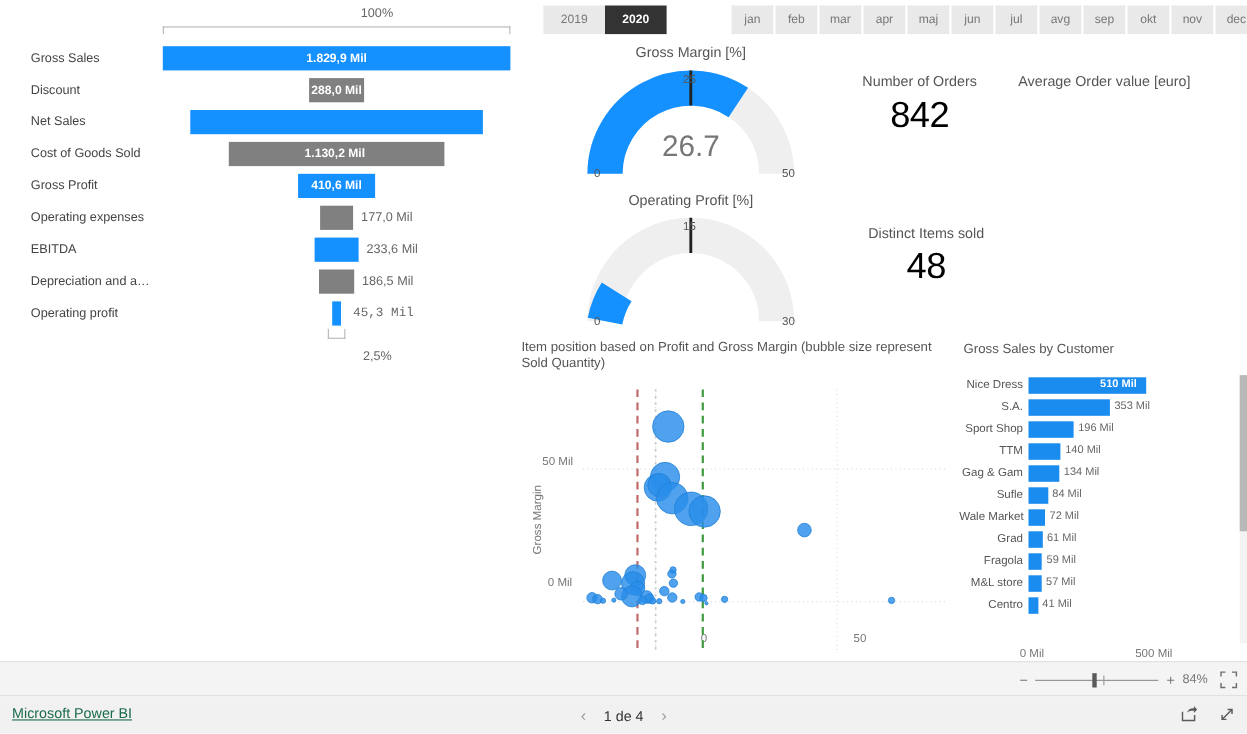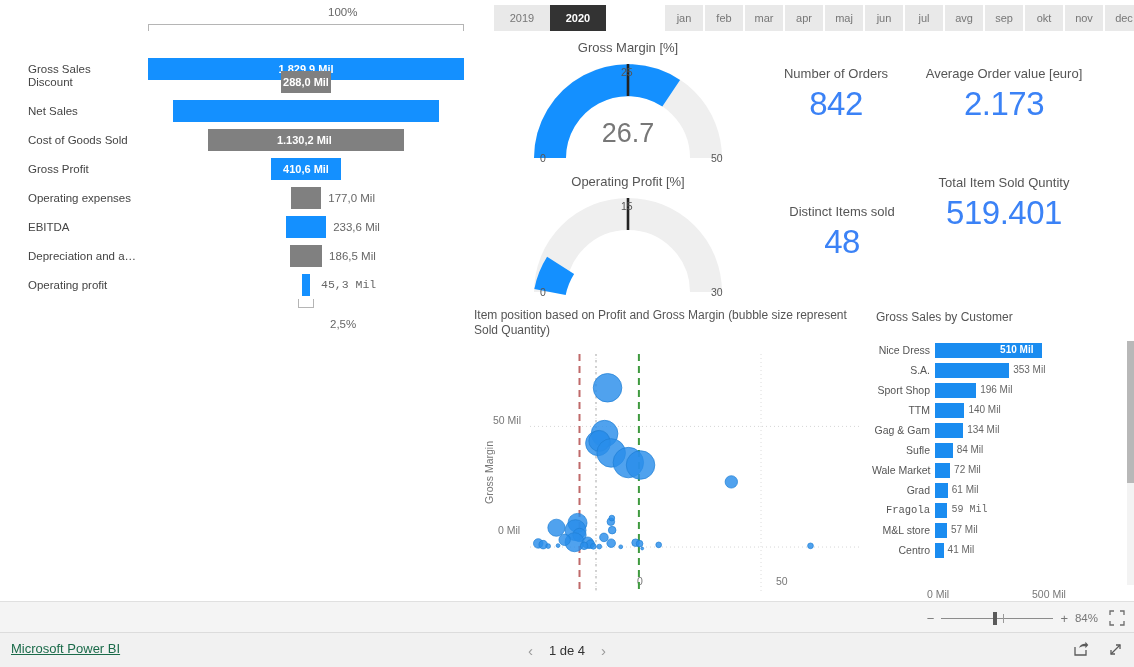--- a/index.html
+++ b/index.html
@@ -66,21 +66,21 @@
     position: absolute; width: 100%; text-align: center;
     font-size: 27px; color: #777; top: 78px;
   }
   .gauge-min, .gauge-max, .gauge-tgt {
     position: absolute; font-size: 10.5px; color: #555;
   }
 
   
   .kpi { position: absolute; width: 170px; text-align: center; }
   .kpi-title { font-size: 13px; color: #555; white-space: nowrap; }
-  .kpi-val { font-size: 33px; color: #3b82f6; margin-top: 4px; letter-spacing: -0.5px; }
+  .kpi-val { font-size: 33px; color: #000000; margin-top: 4px; letter-spacing: -0.5px; }
 
   
   #bubble { position: absolute; left: 470px; top: 308px; width: 400px; height: 285px; }
   .vis-title { position: absolute; left: 4px; top: 0; width: 392px; font-size: 12px; color: #555; line-height: 15px; }
   #bubble-plot { position: absolute; left: 0; top: 36px; width: 400px; height: 250px; }
   .axis-lbl-y {
     position: absolute; font-size: 10.5px; color: #777;
     transform: rotate(-90deg); transform-origin: left top; white-space: nowrap;
   }
   .tick { position: absolute; font-size: 10.5px; color: #777; }
@@ -130,21 +130,21 @@
 <body>
 
 <div id="page">
 
   <div id="canvas">
 
     <div id="waterfall">
       <div class="pct-top" style="left:288px; top:6px;">100%</div>
       <div class="bracket-top" style="left:148px; top:24px; width:316px;"></div>
       <div id="wf-rows">
-          <div class="wf-row" style="top: 56px; left: 0px; width: 470px;">
+          <div class="wf-row" style="top: 40px; left: 0px; width: 470px;">
             <div class="wf-label">Gross Sales</div>
             <div class="wf-bar blue" style="left: 148px; width: 316px;"></div>
             <div class="wf-inlbl" style="left: 148px; width: 316px;">1.829,9 Mil</div>
           </div>
           <div class="wf-row" style="top: 69px; left: 0px; width: 470px;">
             <div class="wf-label">Discount</div>
             <div class="wf-bar gray" style="left: 281.133px; width: 49.7339px;"></div>
             <div class="wf-inlbl" style="left: 281.133px; width: 49.7339px;">288,0 Mil</div>
           </div>
           <div class="wf-row" style="top: 98px; left: 0px; width: 470px;">
@@ -230,29 +230,24 @@
       <div class="gauge-min" style="left:32px; top:112px;">0</div>
       <div class="gauge-max" style="left:203px; top:112px;">30</div>
     </div>
 
     <div class="kpi" style="left:751px; top:66px;">
       <div class="kpi-title">Number of Orders</div>
       <div class="kpi-val">842</div>
     </div>
     <div class="kpi" style="left:919px; top:66px;">
       <div class="kpi-title">Average Order value [euro]</div>
-      <div class="kpi-val">2.173</div>
     </div>
     <div class="kpi" style="left:757px; top:175px;margin-top:29px;">
       <div class="kpi-title">Distinct Items sold</div>
       <div class="kpi-val">48</div>
-    </div>
-    <div class="kpi" style="left:919px; top:175px;">
-      <div class="kpi-title">Total Item Sold Quntity</div>
-      <div class="kpi-val">519.401</div>
     </div>
 
     <div id="bubble">
       <div class="vis-title">Item position based on Profit and Gross Margin (bubble size represent Sold Quantity)</div>
       <div class="axis-lbl-y" style="left:13px; top:196px;">Gross Margin</div>
       <div class="tick" style="left:23px; top:106px;">50 Mil</div>
       <div class="tick" style="left:28px; top:216px;">0 Mil</div>
       <div class="tick" style="left:167px; top:267px;">0</div>
       <div class="tick" style="left:306px; top:267px;">50</div>
       <svg id="bubble-plot" viewBox="0 0 400 250">
@@ -336,21 +331,21 @@
           <div class="cc-row" style="top: 153px; left: 0px; width: 250px;">
             <div class="cc-lbl">Wale Market</div>
             <div class="cc-bar" style="width: 15.12px; background: rgb(26, 140, 240);"></div>
             <div class="cc-val" style="left: 82.12px;">72 Mil</div>
           </div>
           <div class="cc-row" style="top: 173px; left: 0px; width: 250px;">
             <div class="cc-lbl">Grad</div>
             <div class="cc-bar" style="width: 12.81px; background: rgb(26, 140, 240);"></div>
             <div class="cc-val" style="left: 79.81px;">61 Mil</div>
           </div>
-          <div class="cc-row" style="top: 193px; left: 0px; width: 250px; font-family: Liberation Mono, monospace;">
+          <div class="cc-row" style="top: 193px; left: 0px; width: 250px;">
             <div class="cc-lbl">Fragola</div>
             <div class="cc-bar" style="width: 12.39px; background: rgb(26, 140, 240);"></div>
             <div class="cc-val" style="left: 79.39px;">59 Mil</div>
           </div>
           <div class="cc-row" style="top: 213px; left: 0px; width: 250px;">
             <div class="cc-lbl">M&amp;L store</div>
             <div class="cc-bar" style="width: 11.97px; background: rgb(26, 140, 240);"></div>
             <div class="cc-val" style="left: 78.97px;">57 Mil</div>
           </div>
           <div class="cc-row" style="top: 233px; left: 0px; width: 250px;">

